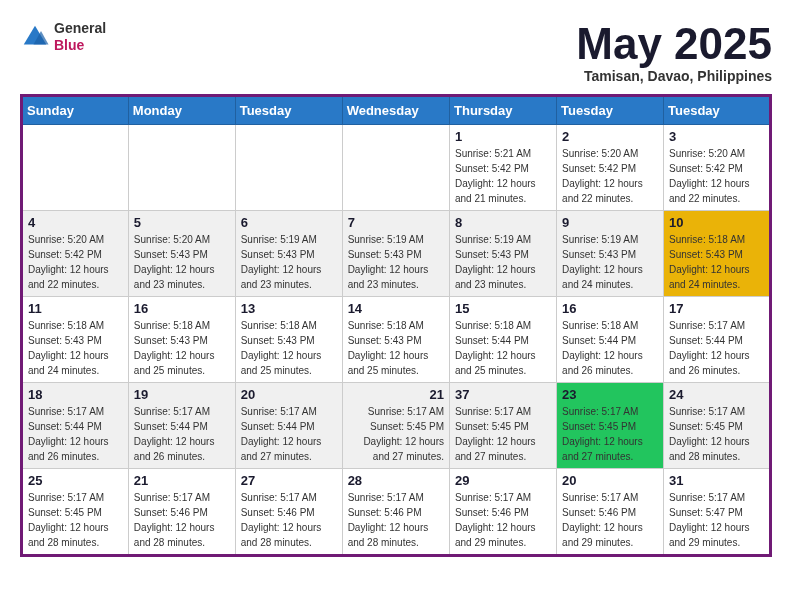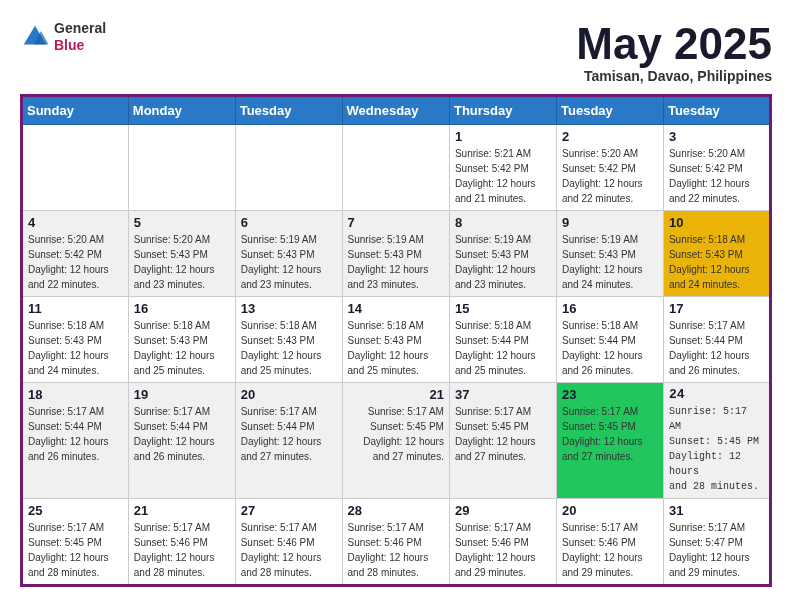--- a/index.html
+++ b/index.html
@@ -285,21 +285,21 @@
 Daylight: 12 hours
 and 27 minutes.</div>
         </td>
         <td style="background: #22c55e;">
           <span class="day-number">23</span>
           <div class="day-info" style="white-space: pre-line;">Sunrise: 5:17 AM
 Sunset: 5:45 PM
 Daylight: 12 hours
 and 27 minutes.</div>
         </td>
-        <td style="background: rgb(240, 240, 240); font-family: Liberation Mono, monospace;">
+        <td style="background: rgb(240, 240, 240);">
           <span class="day-number">24</span>
           <div class="day-info" style="white-space: pre-line;">Sunrise: 5:17 AM
 Sunset: 5:45 PM
 Daylight: 12 hours
 and 28 minutes.</div>
         </td>
       </tr>
       <tr>
         <td>
           <span class="day-number">25</span>

